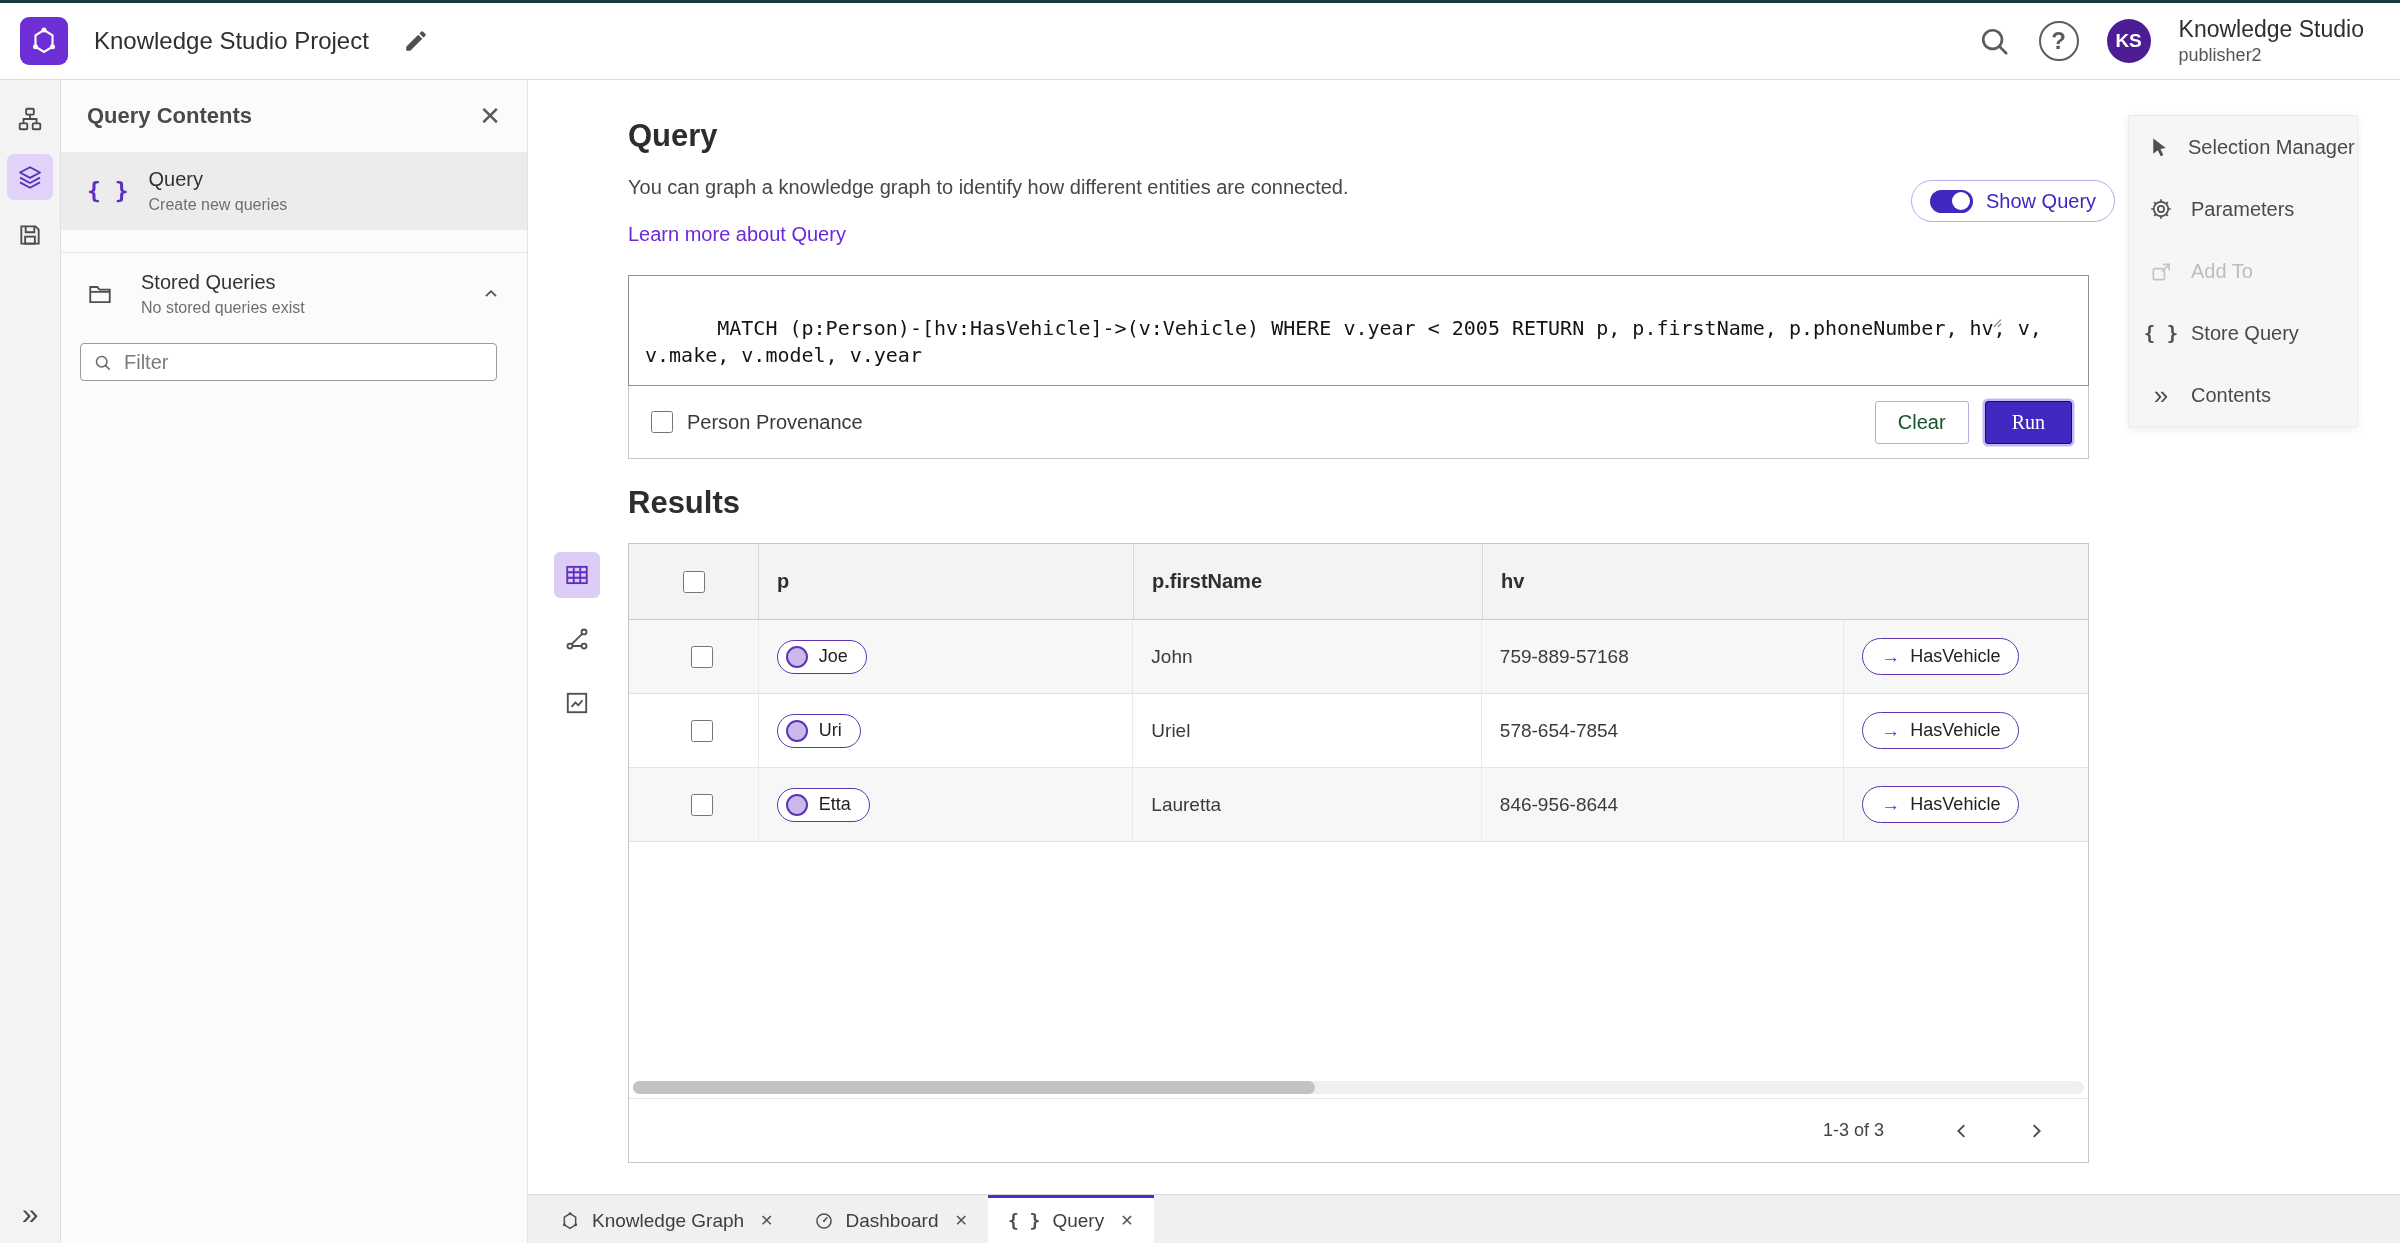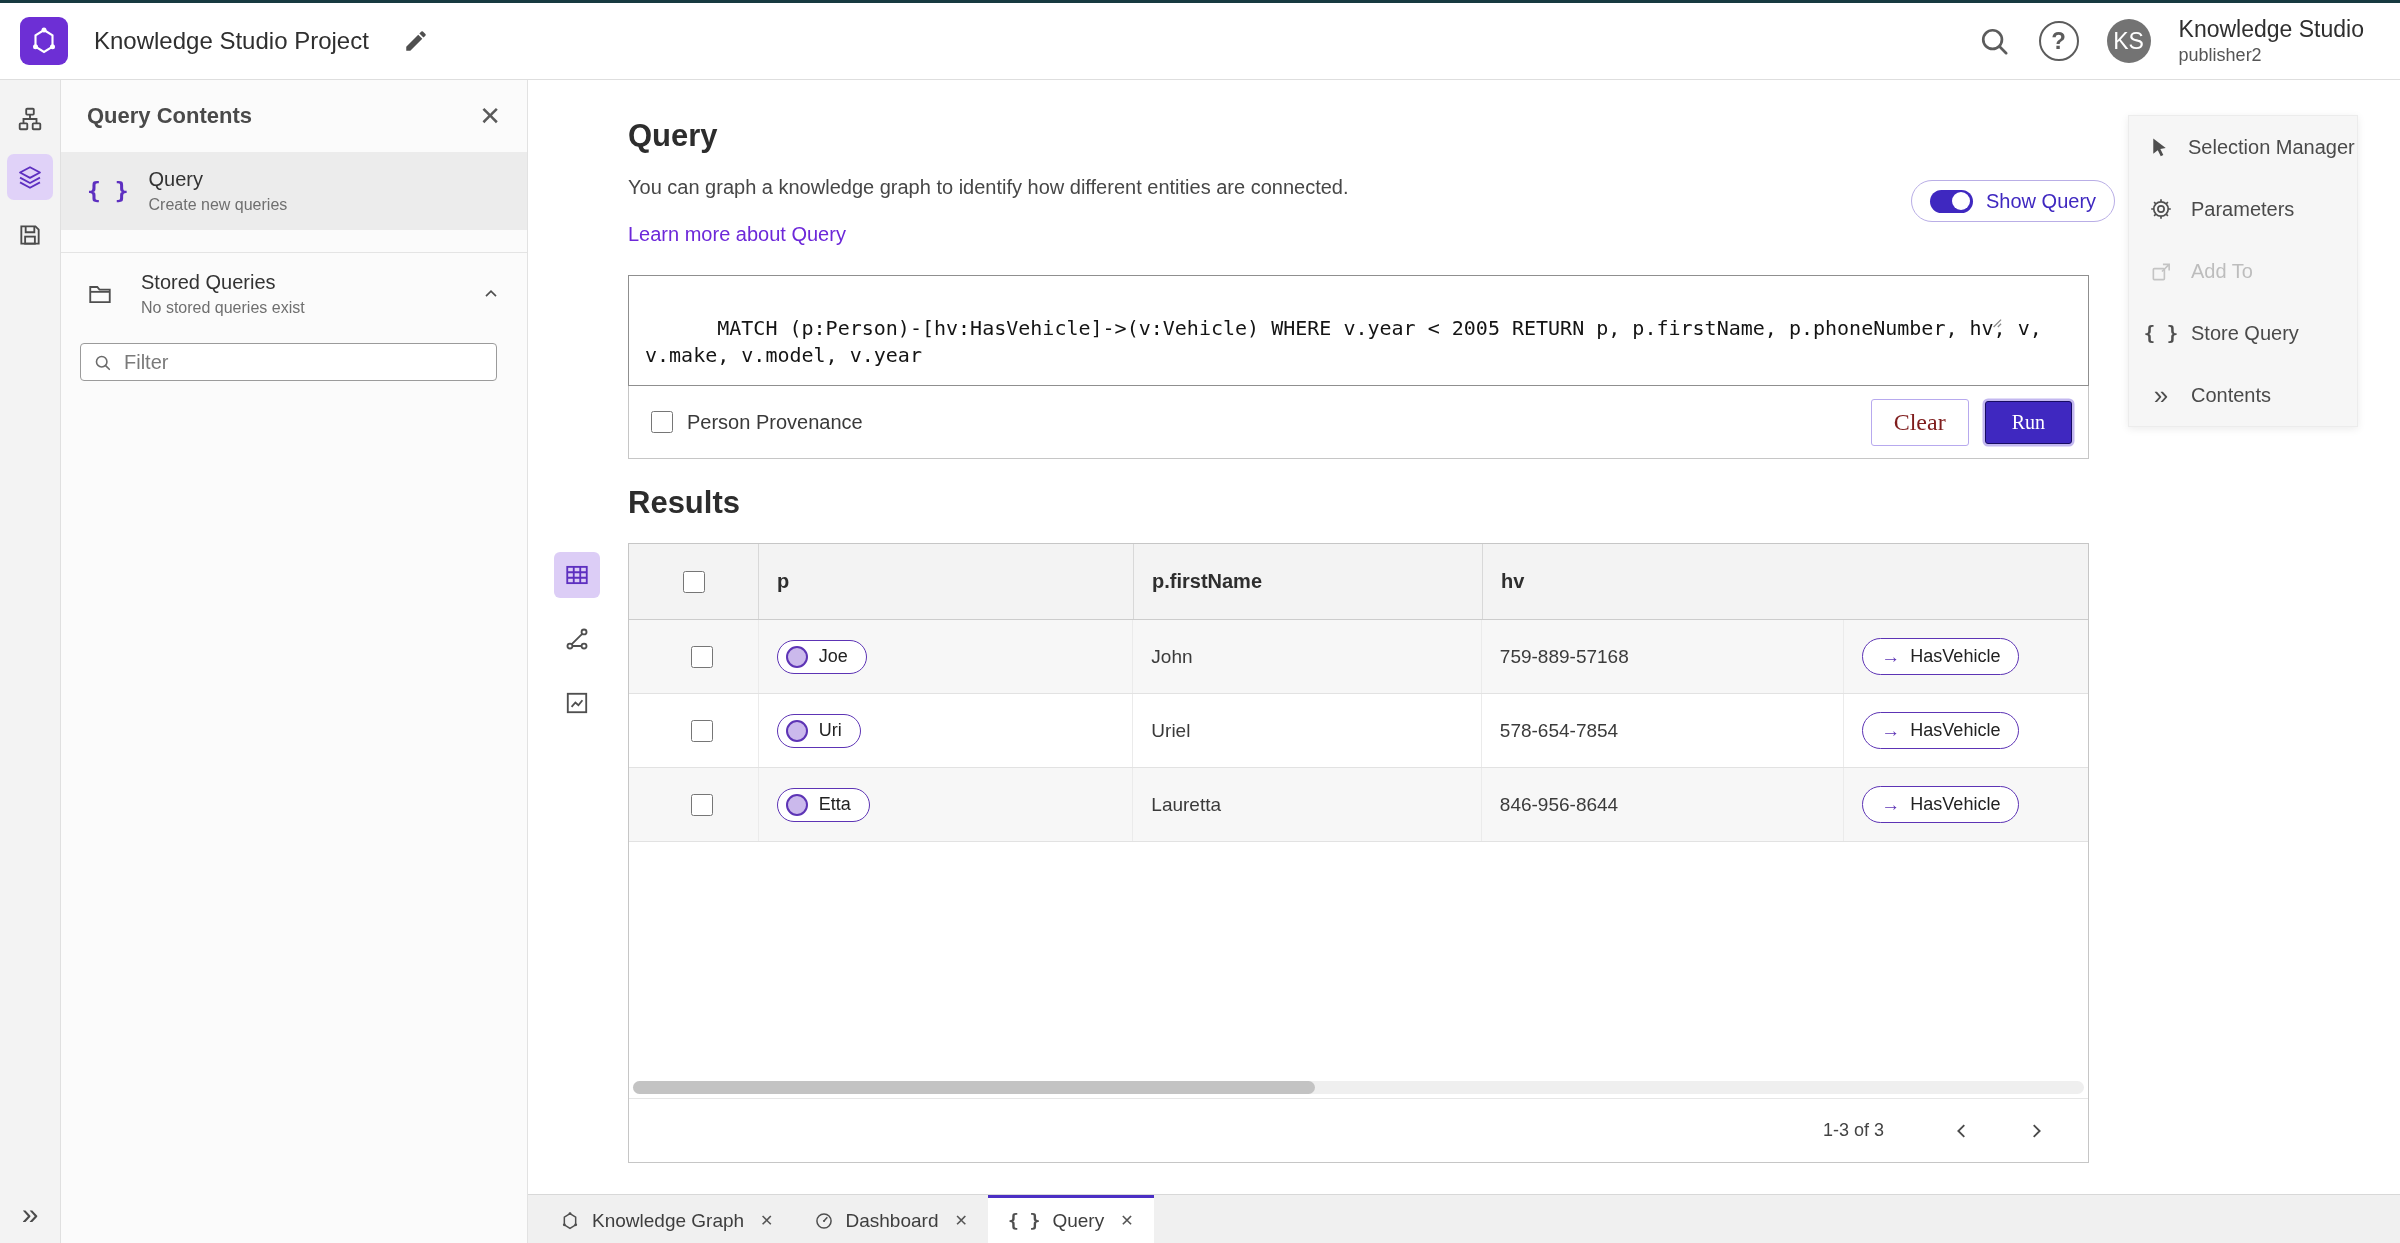--- a/index.html
+++ b/index.html
@@ -9,21 +9,21 @@
 
   
   .topstrip{position:absolute;top:0;left:0;right:0;height:3px;background:#173a40;z-index:60}
   .header{position:absolute;top:3px;left:0;right:0;height:77px;background:#fff;border-bottom:1px solid #dedede;display:flex;align-items:center;padding:0 30px 0 20px;z-index:50}
   .logo{width:48px;height:48px;border-radius:9px;background:#6d2fd5;display:flex;align-items:center;justify-content:center;flex:0 0 auto}
   .app-title{font-size:24px;font-weight:500;color:#2f2f2f;margin-left:26px;white-space:nowrap}
   .edit-btn{margin-left:30px;background:none;border:none;cursor:pointer;color:#4f4f4f;padding:4px}
   .header-right{margin-left:auto;display:flex;align-items:center;gap:28px}
   .round-btn{background:none;border:none;cursor:pointer;color:#5c5c5c;display:flex;align-items:center;justify-content:center}
   .help-circle{width:40px;height:40px;border-radius:50%;border:2.5px solid #5c5c5c;color:#5c5c5c;font-size:24px;font-weight:700;display:flex;align-items:center;justify-content:center}
-  .avatar{width:44px;height:44px;border-radius:50%;background:#737373;color:#fff;font-size:23px;font-weight:400;display:flex;align-items:center;justify-content:center}
+  .avatar{width:44px;height:44px;border-radius:50%;background:#4c1d95;color:#fff;font-size:19px;font-weight:700;display:flex;align-items:center;justify-content:center}
   .user-block{line-height:1.25;padding-right:6px}
   .user-name{font-size:23px;color:#2f2f2f}
   .user-role{font-size:18px;color:#555}
 
   
   .rail{position:absolute;top:80px;left:0;bottom:0;width:61px;background:#f3f3f3;border-right:1px solid #e0e0e0;display:flex;flex-direction:column;align-items:center;padding-top:16px;z-index:40}
   .rail-btn{width:46px;height:46px;margin-bottom:12px;border:none;background:none;border-radius:7px;display:flex;align-items:center;justify-content:center;color:#4b4b4b;cursor:pointer}
   .rail-btn.selected{background:#e0d2f8;color:#5d2fc0}
   .rail-bottom{margin-top:auto;margin-bottom:14px;font-size:30px;color:#4b4b4b;background:none;border:none;cursor:pointer;line-height:1}
 
@@ -52,21 +52,21 @@
   .toggle-track{width:43px;height:23px;border-radius:12px;background:#3f28c0;position:relative;flex:0 0 auto}
   .toggle-knob{position:absolute;right:3px;top:2.5px;width:18px;height:18px;border-radius:50%;background:#fff}
   .show-query-label{font-size:20px;color:#3f28c0;font-weight:500;white-space:nowrap}
 
   .editor{position:absolute;left:100px;top:195px;width:1461px}
   .query-box{height:111px;border:1px solid #8f8f8f;background:#fff;padding:12px 16px;font-family:"DejaVu Sans Mono",monospace;font-size:20px;line-height:1.35;color:#141414;white-space:pre-wrap;position:relative;overflow:hidden}
   .resize-handle{position:absolute;right:3px;bottom:3px;color:#8a8a8a}
   .query-footer{border:1px solid #c6c6c6;border-top:none;height:73px;background:#fff;display:flex;align-items:center;padding:0 16px 0 22px}
   .prov-label{font-size:20px;color:#3a3a3a;margin-left:14px}
   input[type="checkbox"]{width:22px;height:22px;accent-color:#3f28c0;cursor:pointer}
-  .btn-clear{margin-left:auto;background:#fff;border:1px solid #b7a9ee;color:#7f1d1d;font-size:24px;font-family:Liberation Serif, serif;padding:9px 22px;border-radius:3px;cursor:pointer}
+  .btn-clear{margin-left:auto;background:#fff;border:1px solid #b7a9ee;color:#14532d;font-size:20px;font-family:Liberation Sans, sans-serif;padding:9px 22px;border-radius:3px;cursor:pointer}
   .btn-run{margin-left:16px;background:#3f28c0;border:1.5px solid #170c62;box-shadow:0 0 0 2.5px #c3b8f0;color:#fff;font-size:20px;font-family:Liberation Serif, serif;padding:9px 26px;border-radius:3px;cursor:pointer}
 
   .results-title{position:absolute;left:100px;top:405px;font-size:31px;font-weight:700;color:#2d2d2d}
 
   .mini-toolbar{position:absolute;left:26px;top:472px;display:flex;flex-direction:column;gap:18px}
   .mini-btn{width:46px;height:46px;border:none;background:none;border-radius:6px;display:flex;align-items:center;justify-content:center;color:#4f4f4f;cursor:pointer}
   .mini-btn.selected{background:#dccdf6;color:#5d2fc0}
 
   
   .rtable{position:absolute;left:100px;top:463px;width:1461px;height:620px;border:1px solid #c6c6c6;background:#fff}

